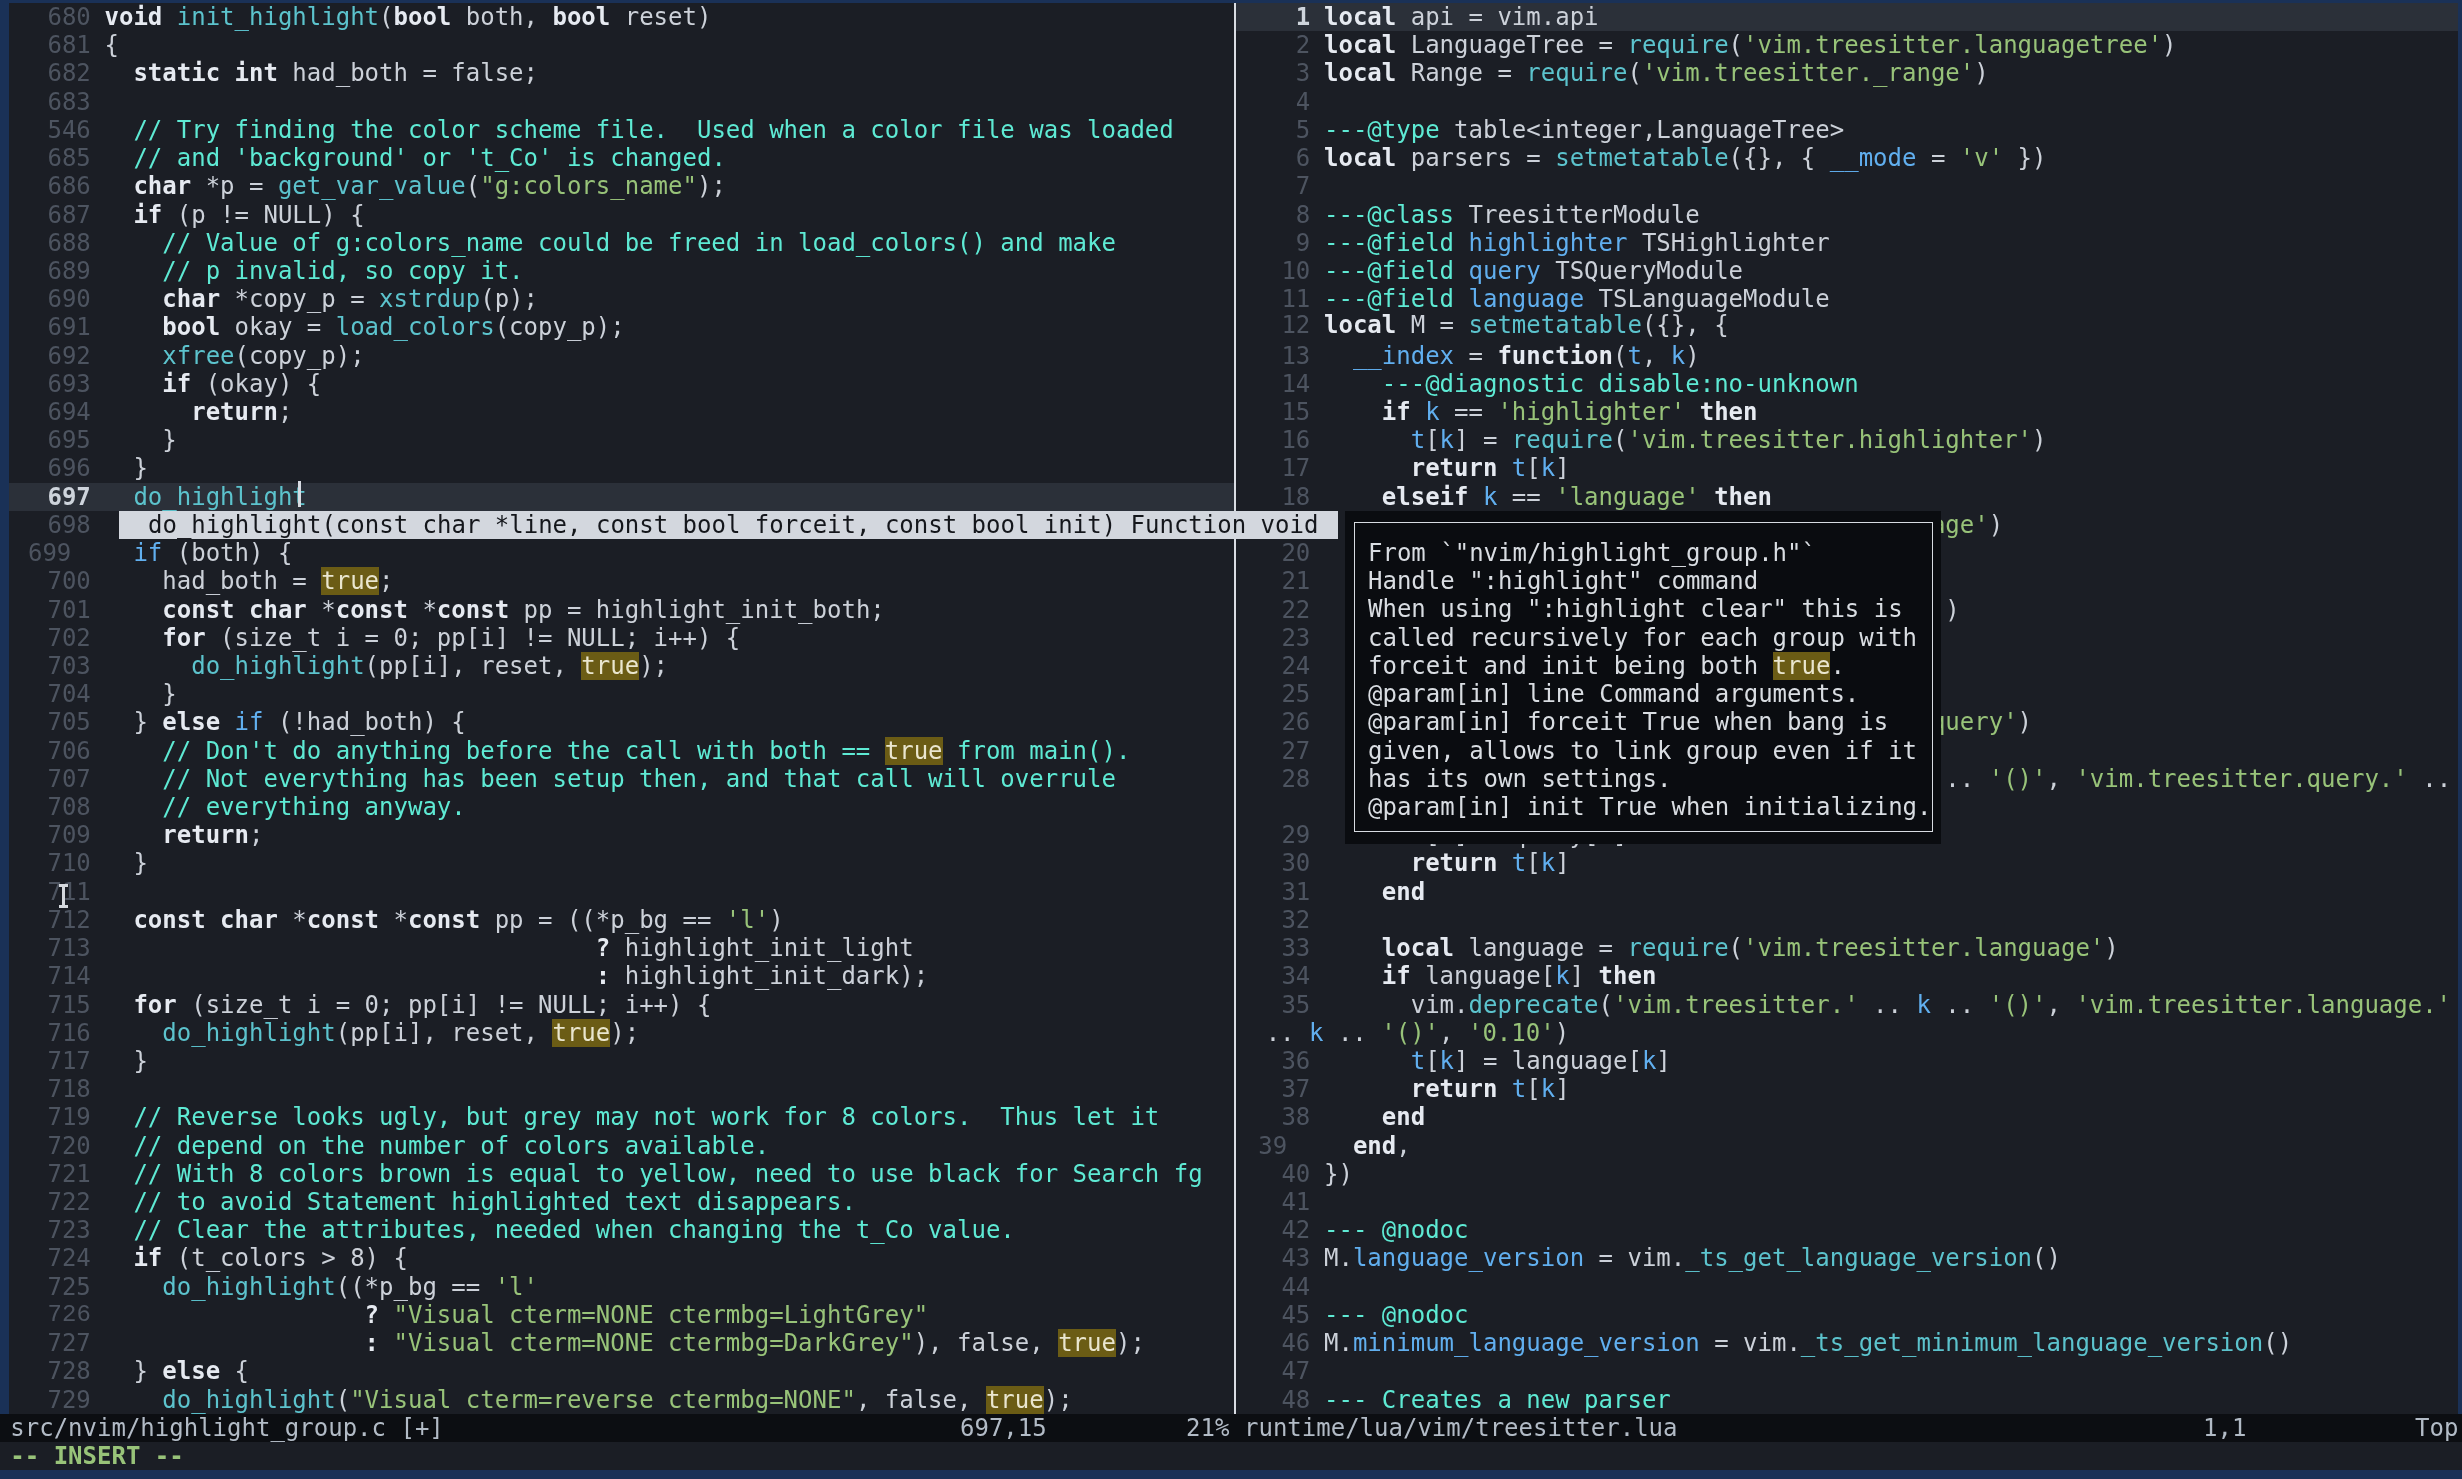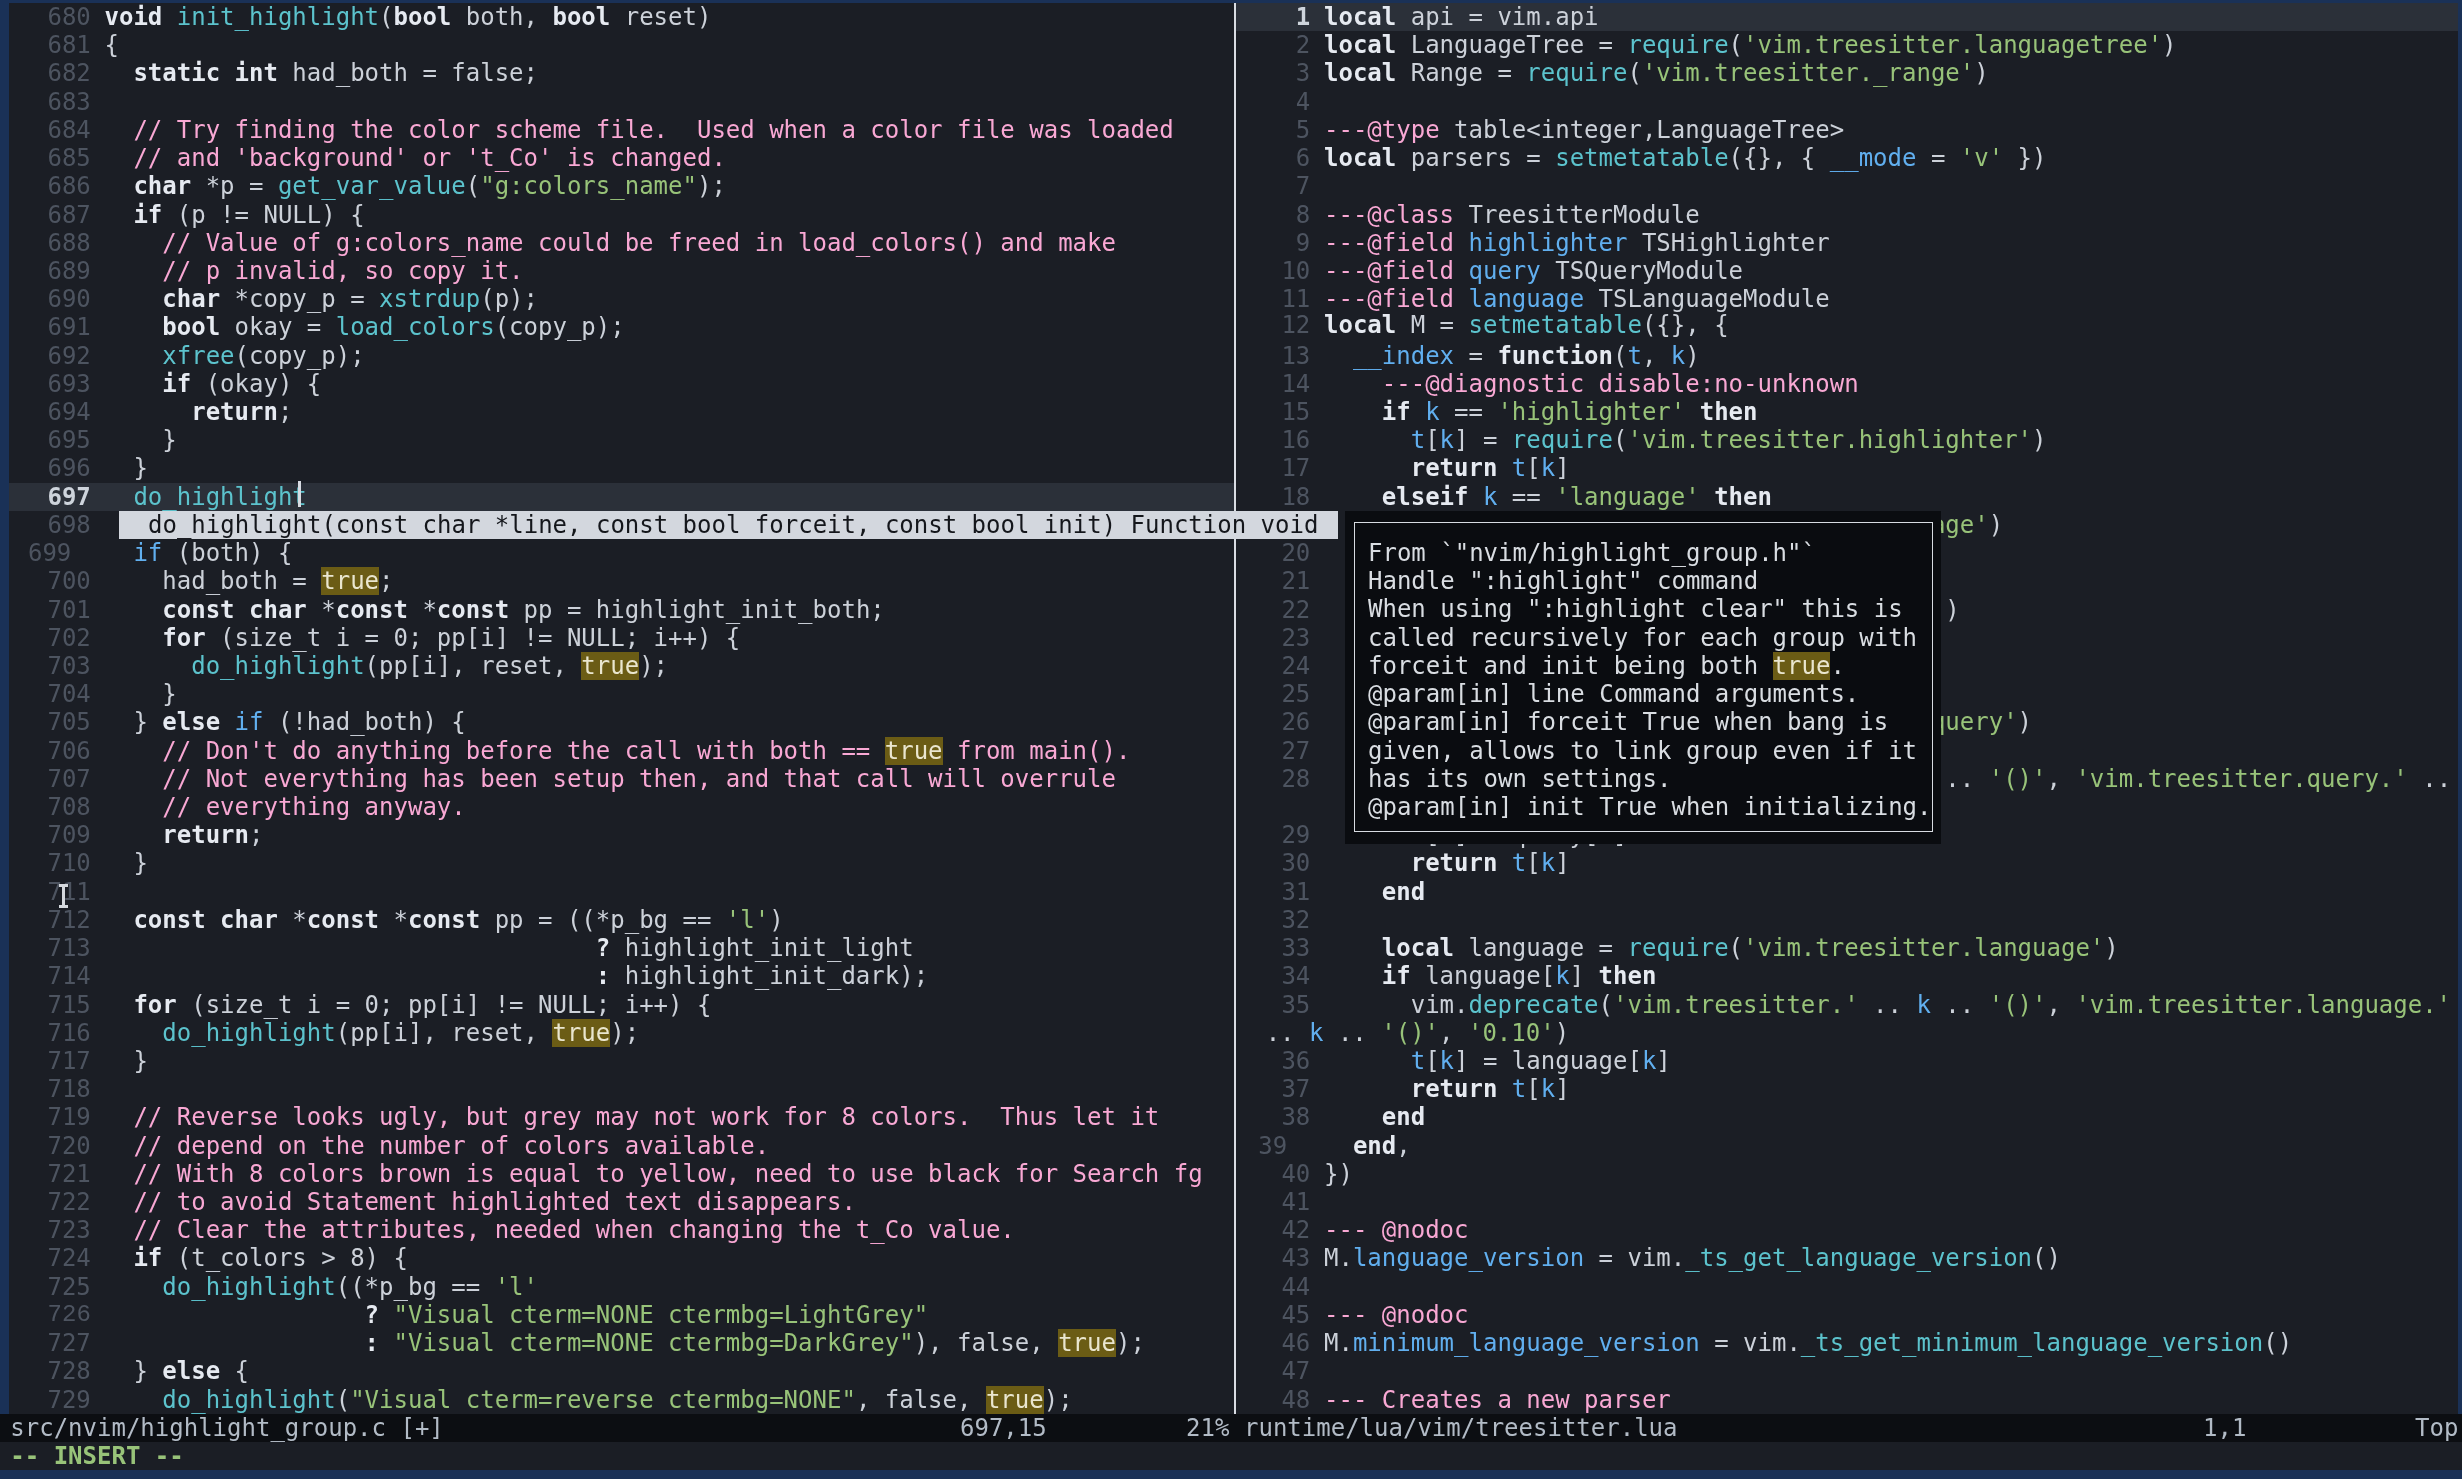--- a/index.html
+++ b/index.html
@@ -10,21 +10,21 @@
   #right-pane{left:1235px;width:1223px;}
   .vsep{position:absolute;left:1234px;top:3.4px;width:1.7px;height:1411px;background:#d9dde3;z-index:3;}
   .row{position:absolute;left:0;width:100%;height:28px;line-height:28px;white-space:pre;}
   .curline{background:#2b3039;}
   .gut{position:absolute;left:0;top:0;height:28px;text-align:right;color:#4d5460;
        padding-right:13.7px;box-sizing:border-box;}
   .curnr{color:#ced4dc;font-weight:bold;}
   .code{position:absolute;top:0;height:28px;white-space:pre;}
   .sg-d{color:#ccd1d9;}
   .sg-k{color:#e6eaf1;font-weight:bold;}
-  .sg-c{color:#f9a8d4;}
+  .sg-c{color:#5eead4;}
   .sg-f{color:#5cc3cd;}
   .sg-s{color:#98c379;}
   .sg-b{color:#61afef;}
   .sg-t{color:#eae6cf;background:#6b5c15;}
   .sg-p{color:#d9dde2;}
   #sig-bar{position:absolute;left:119px;top:511px;width:1219px;height:28px;line-height:28px;
      background:#d3d7de;color:#14161b;white-space:pre;padding-left:29px;box-sizing:border-box;z-index:5;}
   #doc-popup{position:absolute;left:1345px;top:511px;width:596px;height:333px;background:#0a0c10;z-index:6;}
   #doc-popup .frame{position:absolute;left:8.5px;top:11px;right:8.5px;bottom:12px;border:1.7px solid #d8dce2;}
   #doc-popup .plines{position:absolute;left:23px;top:28px;right:0;}
@@ -41,21 +41,21 @@
   .serif.t{top:0;} .serif.b{bottom:0;}
 </style>
 </head>
 <body>
 
 <div class="pane" id="left-pane">
     <div class="row" style="top: 0px;"><span class="gut" style="width: 96px;">680</span><span class="code" style="left: 96px;"><span class="sg-k">void</span><span class="sg-d"> </span><span class="sg-f">init_highlight</span><span class="sg-d">(</span><span class="sg-k">bool</span><span class="sg-d"> both, </span><span class="sg-k">bool</span><span class="sg-d"> reset)</span></span></div>
     <div class="row" style="top: 28px;"><span class="gut" style="width: 96px;">681</span><span class="code" style="left: 96px;"><span class="sg-d">{</span></span></div>
     <div class="row" style="top: 56px;"><span class="gut" style="width: 96px;">682</span><span class="code" style="left: 96px;"><span class="sg-d">  </span><span class="sg-k">static</span><span class="sg-d"> </span><span class="sg-k">int</span><span class="sg-d"> had_both = false;</span></span></div>
     <div class="row" style="top: 85px;"><span class="gut" style="width: 96px;">683</span><span class="code" style="left: 96px;"></span></div>
-    <div class="row" style="top: 113px;"><span class="gut" style="width: 96px;">684</span><span class="code" style="left: 96px;"><span class="sg-d">  </span><span class="sg-c">// Try finding the color scheme file.  Used when a color file was loaded</span></span></div>
+    <div class="row" style="top: 113px;"><span class="gut" style="width: 96px;">546</span><span class="code" style="left: 96px;"><span class="sg-d">  </span><span class="sg-c">// Try finding the color scheme file.  Used when a color file was loaded</span></span></div>
     <div class="row" style="top: 141px;"><span class="gut" style="width: 96px;">685</span><span class="code" style="left: 96px;"><span class="sg-d">  </span><span class="sg-c">// and 'background' or 't_Co' is changed.</span></span></div>
     <div class="row" style="top: 169px;"><span class="gut" style="width: 96px;">686</span><span class="code" style="left: 96px;"><span class="sg-d">  </span><span class="sg-k">char</span><span class="sg-d"> *p = </span><span class="sg-f">get_var_value</span><span class="sg-d">(</span><span class="sg-s">"g:colors_name"</span><span class="sg-d">);</span></span></div>
     <div class="row" style="top: 198px;"><span class="gut" style="width: 96px;">687</span><span class="code" style="left: 96px;"><span class="sg-d">  </span><span class="sg-k">if</span><span class="sg-d"> (p != NULL) {</span></span></div>
     <div class="row" style="top: 226px;"><span class="gut" style="width: 96px;">688</span><span class="code" style="left: 96px;"><span class="sg-d">    </span><span class="sg-c">// Value of g:colors_name could be freed in load_colors() and make</span></span></div>
     <div class="row" style="top: 254px;"><span class="gut" style="width: 96px;">689</span><span class="code" style="left: 96px;"><span class="sg-d">    </span><span class="sg-c">// p invalid, so copy it.</span></span></div>
     <div class="row" style="top: 282px;"><span class="gut" style="width: 96px;">690</span><span class="code" style="left: 96px;"><span class="sg-d">    </span><span class="sg-k">char</span><span class="sg-d"> *copy_p = </span><span class="sg-f">xstrdup</span><span class="sg-d">(p);</span></span></div>
     <div class="row" style="top: 310px;"><span class="gut" style="width: 96px;">691</span><span class="code" style="left: 96px;"><span class="sg-d">    </span><span class="sg-k">bool</span><span class="sg-d"> okay = </span><span class="sg-f">load_colors</span><span class="sg-d">(copy_p);</span></span></div>
     <div class="row" style="top: 339px;"><span class="gut" style="width: 96px;">692</span><span class="code" style="left: 96px;"><span class="sg-d">    </span><span class="sg-f">xfree</span><span class="sg-d">(copy_p);</span></span></div>
     <div class="row" style="top: 367px;"><span class="gut" style="width: 96px;">693</span><span class="code" style="left: 96px;"><span class="sg-d">    </span><span class="sg-k">if</span><span class="sg-d"> (okay) {</span></span></div>
     <div class="row" style="top: 395px;"><span class="gut" style="width: 96px;">694</span><span class="code" style="left: 96px;"><span class="sg-d">      </span><span class="sg-k">return</span><span class="sg-d">;</span></span></div>

